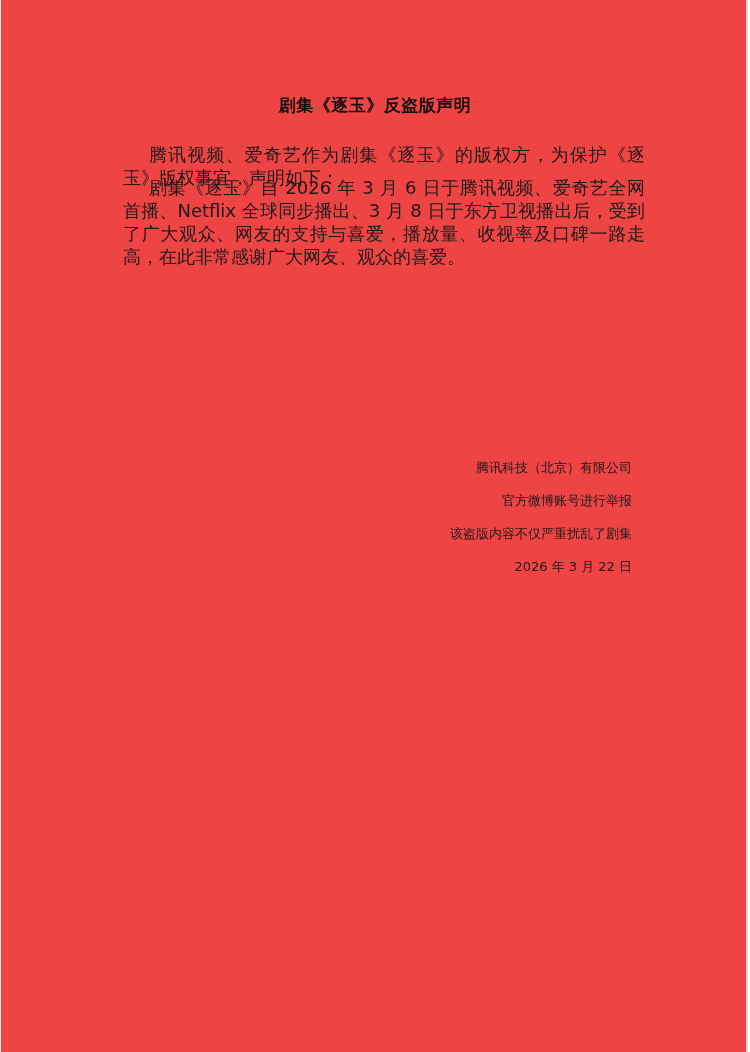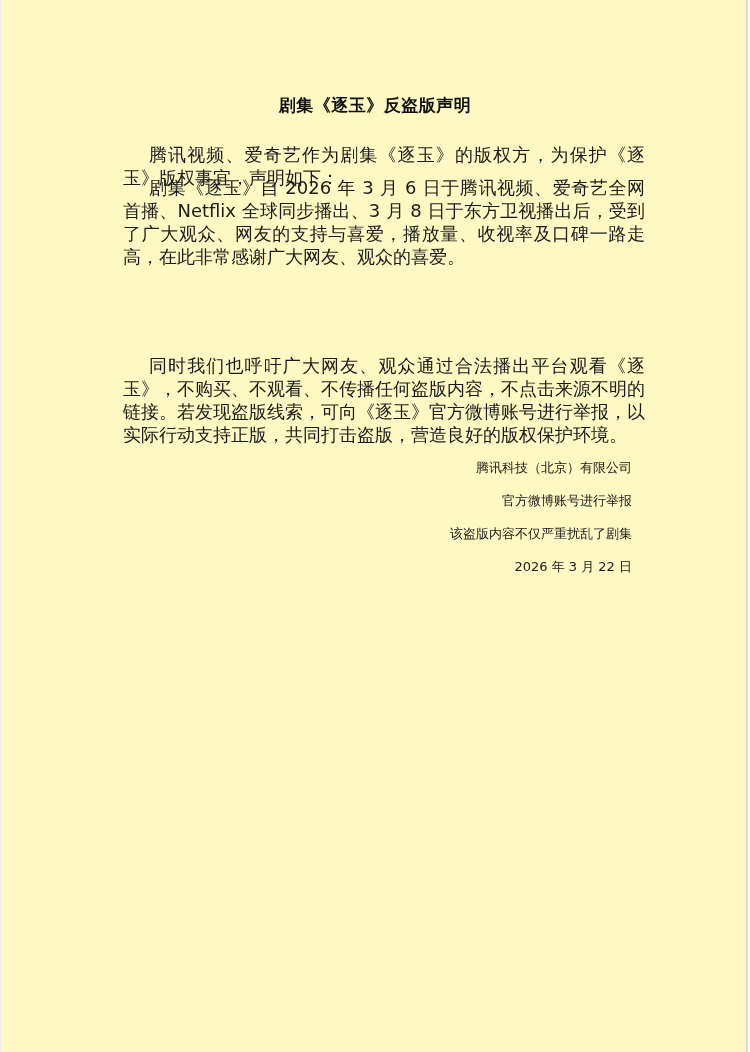--- a/index.html
+++ b/index.html
@@ -14,21 +14,21 @@
     overflow: hidden;
     font-family: "DejaVu Sans", "Liberation Sans", sans-serif;
     color: #1a1a1a;
   }
   .page {
     position: absolute;
     left: 0;
     top: 0;
     width: 748px;
     height: 1052px;
-    background: #fef9c3;
+    background: #ef4444;
     border-left: 1px solid #ececec;
     border-right: 2px solid #d8d8d8;
     box-sizing: border-box;
   }
   .title {
     position: absolute;
     top: 94px;
     left: 0;
     width: 748px;
     text-align: center;
@@ -68,19 +68,18 @@
   .s4 { top: 557px; }
 </style>
 </head>
 <body>
 
 <div class="page">
   <div class="title">剧集《逐玉》反盗版声明</div>
 
   <p class="body-text p1">腾讯视频、爱奇艺作为剧集《逐玉》的版权方，为保护《逐玉》版权事宜，声明如下：</p>
   <p class="body-text p2">剧集《逐玉》自 2026 年 3 月 6 日于腾讯视频、爱奇艺全网首播、Netflix 全球同步播出、3 月 8 日于东方卫视播出后，受到了广大观众、网友的支持与喜爱，播放量、收视率及口碑一路走高，在此非常感谢广大网友、观众的喜爱。</p>
-  <p class="body-text p4">同时我们也呼吁广大网友、观众通过合法播出平台观看《逐玉》，不购买、不观看、不传播任何盗版内容，不点击来源不明的链接。若发现盗版线索，可向《逐玉》官方微博账号进行举报，以实际行动支持正版，共同打击盗版，营造良好的版权保护环境。</p>
 
   <div class="sign s1">腾讯科技（北京）有限公司</div>
   <div class="sign s2">官方微博账号进行举报</div>
   <div class="sign s3">该盗版内容不仅严重扰乱了剧集</div>
   <div class="sign s4">2026 年 3 月 22 日</div>
 </div>
 
 </body></html>

